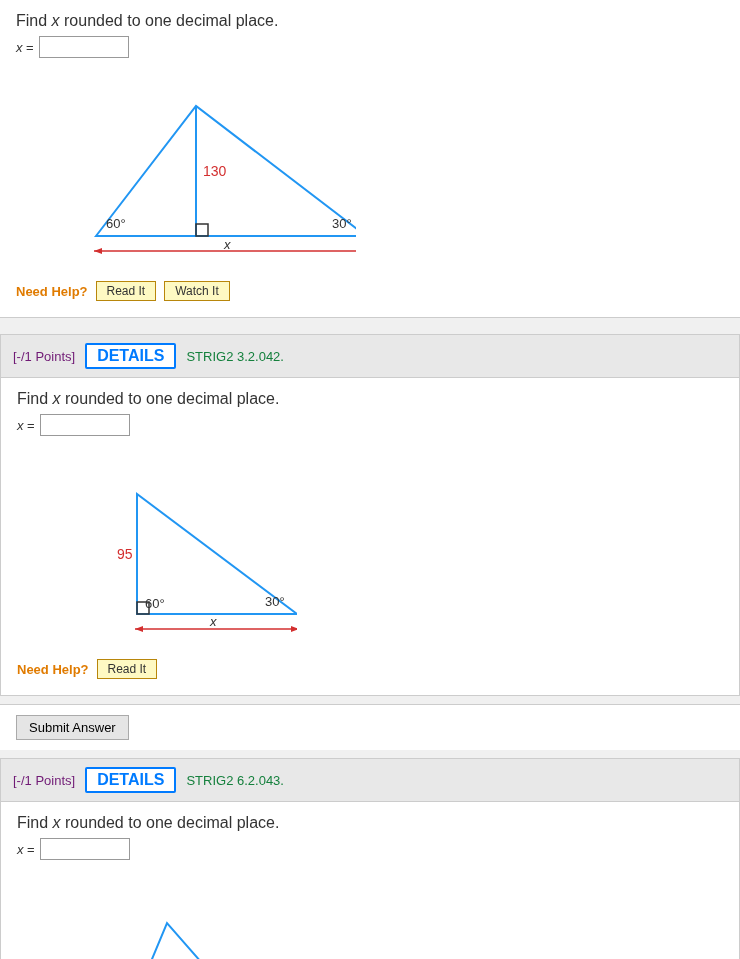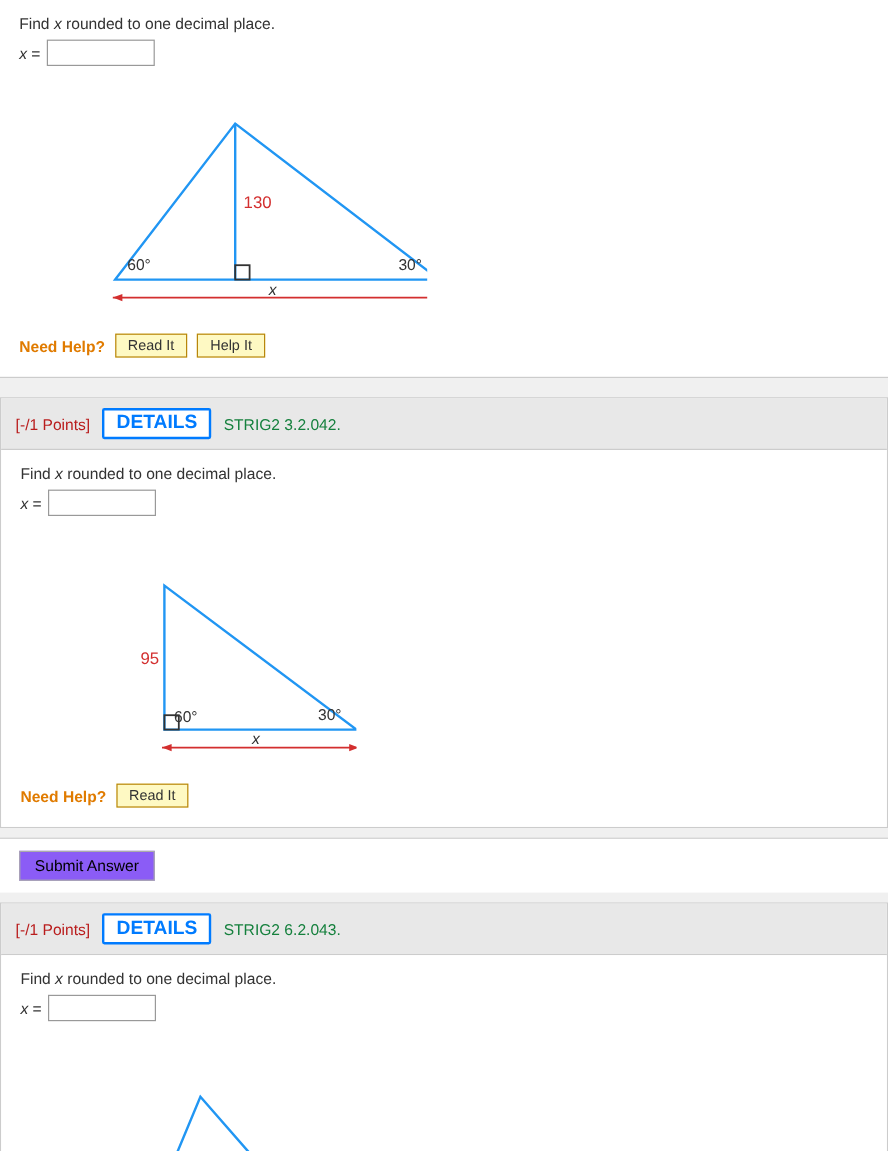--- a/index.html
+++ b/index.html
@@ -17,41 +17,41 @@
     .problem-header {
       background: #e8e8e8;
       border-bottom: 1px solid #ccc;
       padding: 8px 12px;
       display: flex;
       align-items: center;
       gap: 10px;
     }
     .points-label {
       font-size: 13px;
-      color: #b91c1c;
+      color: #701a75;
     }
     .details-badge {
       background: white;
       border: 2px solid #007bff;
       color: #007bff;
       padding: 2px 10px;
       font-size: 16px;
       font-weight: bold;
       border-radius: 2px;
     }
     .problem-id {
       font-size: 13px;
       color: #15803d;
     }
     .problem-body {
       padding: 12px 16px 16px 16px;
       background: #fff;
     }
     .problem-title {
-      font-size: 13px;
+      font-size: 16px;
       margin-bottom: 6px;
     }
     .x-input-row {
       display: flex;
       align-items: center;
       gap: 5px;
       margin-bottom: 8px;
       font-size: 13px;
     }
     .x-input {
@@ -85,21 +85,21 @@
       padding: 2px 10px;
       font-size: 12px;
       cursor: pointer;
     }
     .submit-row {
       background: #fff;
       padding: 10px 16px;
       border-top: 1px solid #ccc;
     }
     .submit-btn {
-      background: #8b5cf6;
+      background: #e5e5e5;
       border: 1px solid #aaa;
       padding: 4px 12px;
       font-size: 13px;
       cursor: pointer;
       text-align: center;
     }
     .top-problem {
       background: #fff;
       padding: 12px 16px 16px 16px;
       border-bottom: 1px solid #ccc;
@@ -139,21 +139,21 @@
 
       <line x1="78" y1="185" x2="352" y2="185" stroke="#d32f2f" stroke-width="1.5"></line>
       <polygon points="78,185 86,182 86,188" fill="#d32f2f"></polygon>
       <polygon points="352,185 344,182 344,188" fill="#d32f2f"></polygon>
       <text x="208" y="183" fill="#333" font-size="13" font-style="italic">x</text>
     </svg>
   </div>
   <div class="need-help-row">
     <span class="need-help-label">Need Help?</span>
     <button class="help-btn">Read It</button>
-    <button class="help-btn">Help It</button>
+    <button class="help-btn">Watch It</button>
   </div>
 </div>
 
 <div class="separator"></div>
 
 <div class="problem-section">
   <div class="problem-header">
     <span class="points-label">[-/1 Points]</span>
     <span class="details-badge">DETAILS</span>
     <span class="problem-id">STRIG2 3.2.042.</span>

